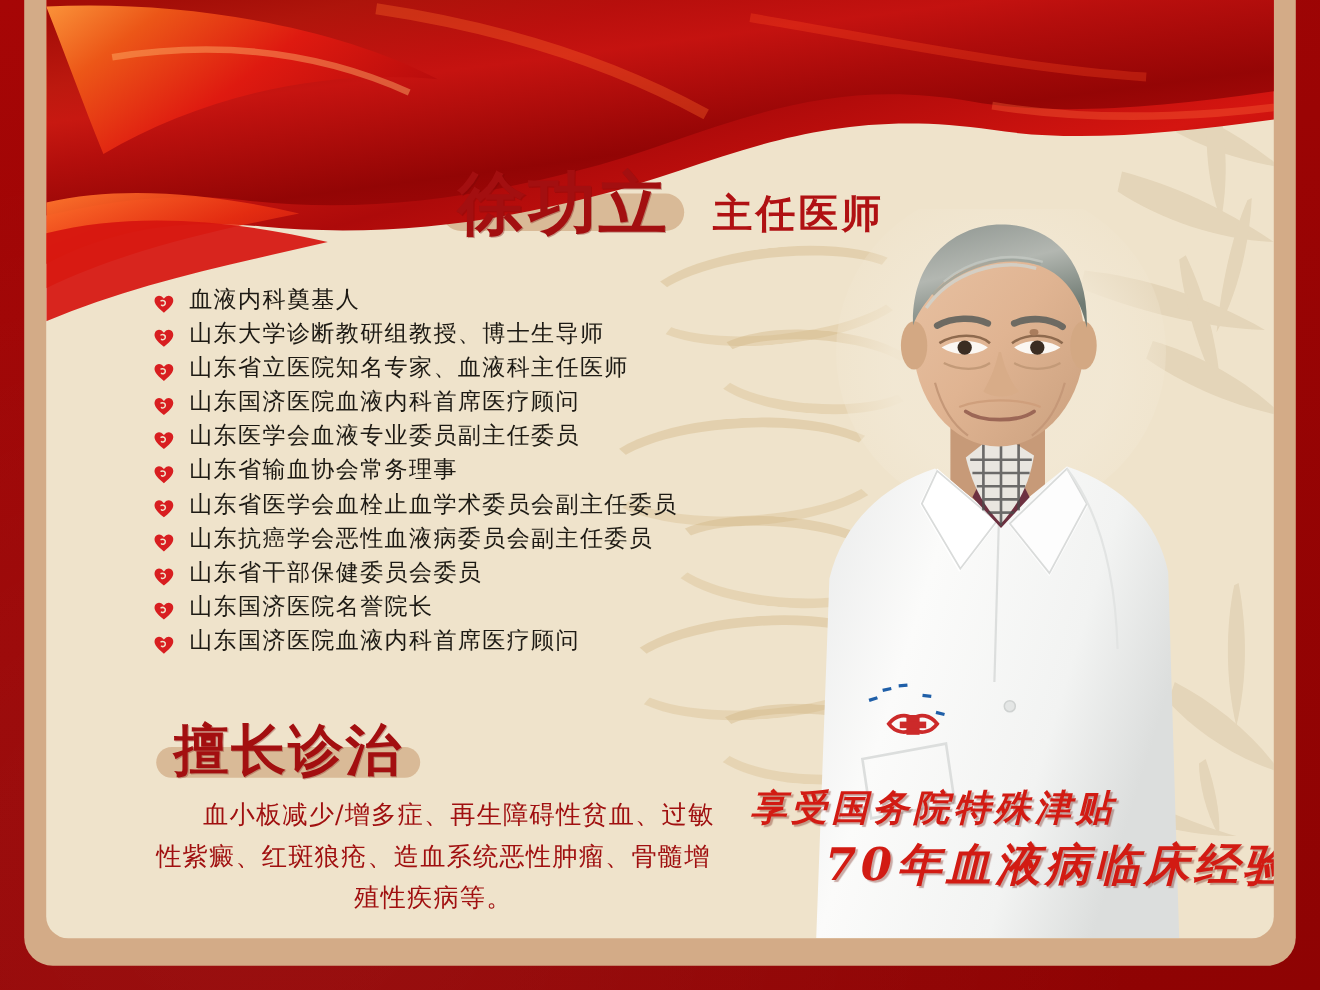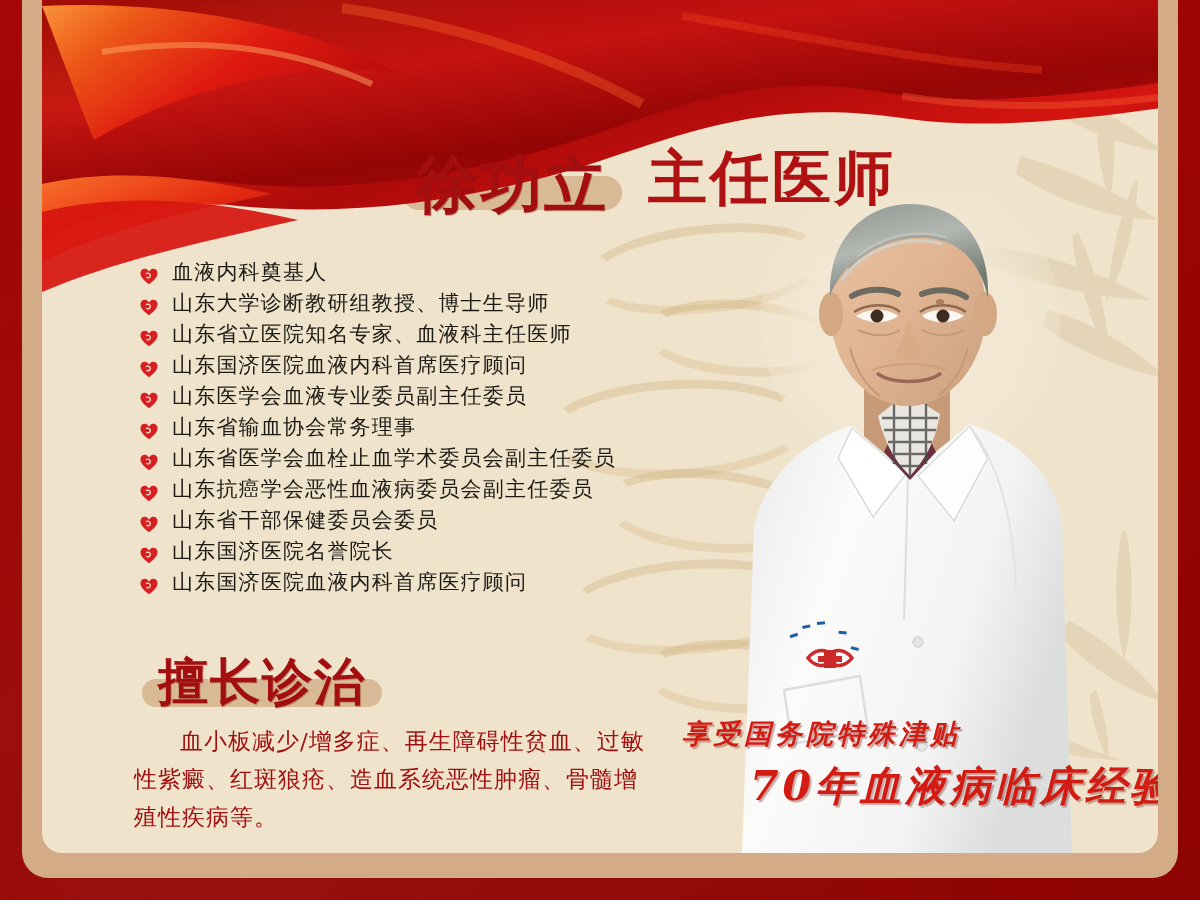--- a/index.html
+++ b/index.html
@@ -53,22 +53,22 @@
     background:#D9BA97;border-radius:17px;z-index:0;
   }
   .name{
     position:relative;z-index:1;
     font-family:"DejaVu Serif","Liberation Serif",serif;
     font-weight:bold;font-size:62px;color:#A30F10;letter-spacing:2px;line-height:1;
     text-shadow:1px 1px 0 rgba(120,10,10,.35);
   }
   .role{
     margin-left:26px;position:relative;z-index:1;
-    font-family:Liberation Mono, monospace;
-    font-weight:bold;font-size:59px;color:#B01113;letter-spacing:3px;line-height:1;
+    font-family:Liberation Sans, sans-serif;
+    font-weight:bold;font-size:36px;color:#B01113;letter-spacing:3px;line-height:1;
     padding-bottom:4px;
   }
 
   
   .cred-list{position:absolute;left:96px;top:255px;width:600px;}
   .cred-item{display:flex;align-items:flex-end;height:31px;}
   .heart{width:22px;height:22px;flex:0 0 22px;margin-right:12px;position:relative;top:1px;}
   .cred-text{
     font-family:"DejaVu Serif","Liberation Serif",serif;
     font-size:21px;color:#1d1a14;letter-spacing:1.2px;white-space:nowrap;
@@ -81,33 +81,33 @@
     position:relative;z-index:1;
     font-family:"DejaVu Serif","Liberation Serif",serif;
     font-weight:bold;font-size:50px;color:#A30F10;letter-spacing:2px;line-height:1.18;
     text-shadow:1px 1px 0 rgba(120,10,10,.3);
   }
 
   
   .skill-body{
     position:absolute;left:92px;top:722px;width:520px;
     font-family:"DejaVu Serif","Liberation Serif",serif;
-    font-size:23px;line-height:38px;color:#A01010;letter-spacing:1px;text-indent:2em;
+    font-size:23px;line-height:38px;color:#A01010;letter-spacing:1px;text-indent:2em;text-align:center;
   }
 
   
   .calli{position:absolute;left:640px;top:708px;width:500px;}
   .calli-line{
     font-family:"DejaVu Serif","Liberation Serif",serif;
     font-weight:bold;font-style:italic;
     color:#D21B13;letter-spacing:4px;
     text-shadow:2px 2px 1px rgba(110,20,10,.35);
     white-space:nowrap;
   }
-  .calli-1{font-size:27px;line-height:52px;}
+  .calli-1{font-size:33px;line-height:52px;}
   .calli-2{font-size:41px;line-height:52px;margin-left:68px;}
 
   
   .portrait{position:absolute;left:690px;top:190px;width:360px;height:663px;}
 </style>
 </head>
 <body>
 
 <div class="poster">
 

